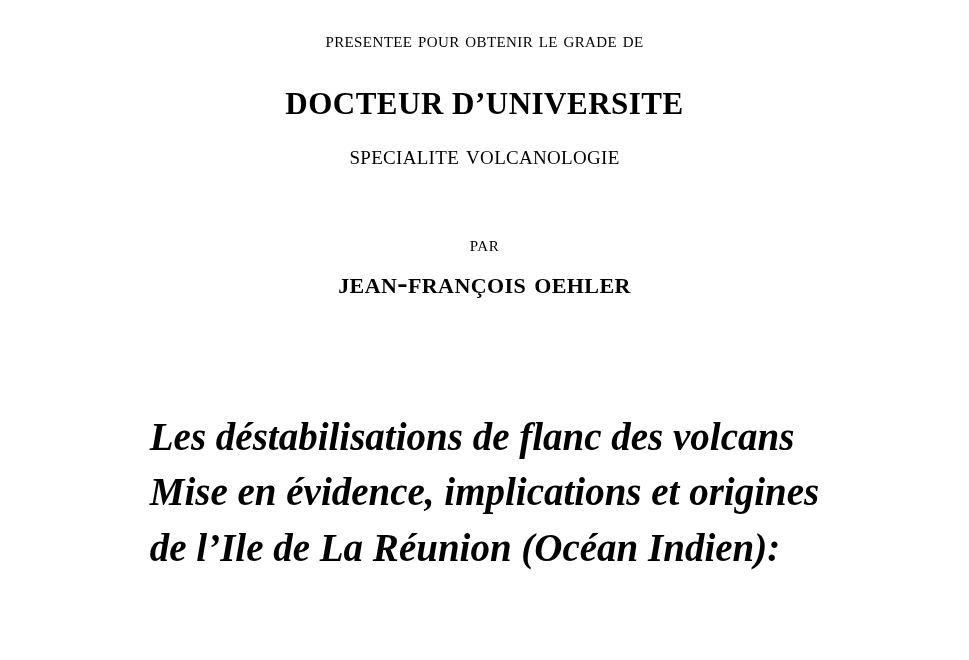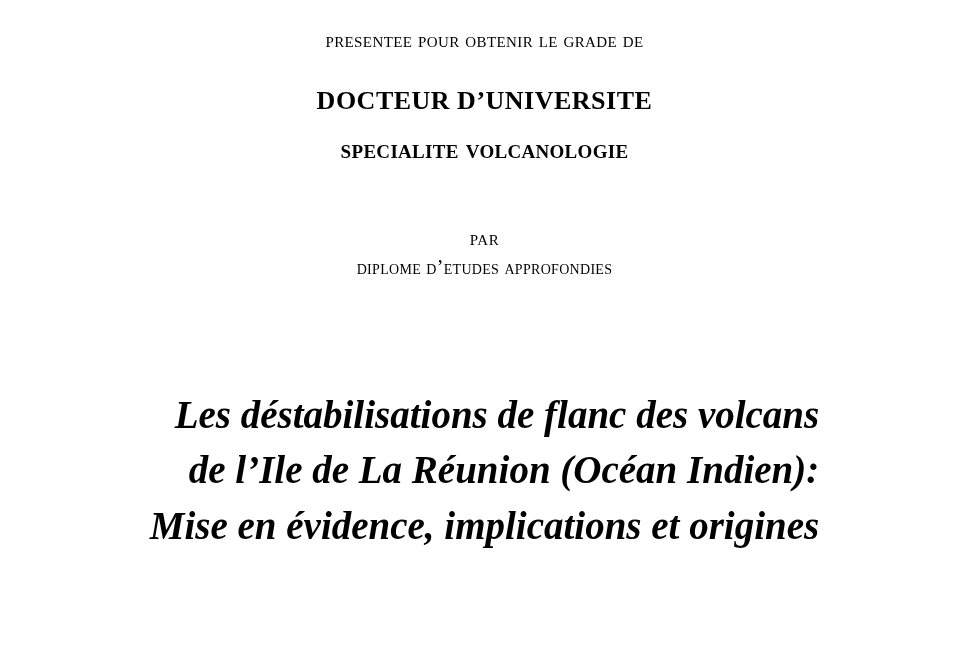--- a/index.html
+++ b/index.html
@@ -28,30 +28,30 @@
     margin-top: 28px;
     font-size: 21px;
     letter-spacing: 0.4px;
     font-variant: small-caps;
     text-transform: lowercase;
     white-space: nowrap;
   }
 
   .line-docteur {
     margin-top: 33px;
-    font-size: 26px;
+    font-size: 31px;
     font-weight: bold;
     letter-spacing: 0.5px;
     white-space: nowrap;
   }
 
   .line-specialite {
     margin-top: 18px;
     font-size: 27px;
-    font-weight: bold;
+    font-weight: normal;
     font-variant: small-caps;
     text-transform: lowercase;
     letter-spacing: 0.3px;
     white-space: nowrap;
   }
 
   .line-par {
     margin-top: 60px;
     font-size: 22px;
     font-variant: small-caps;
@@ -74,21 +74,21 @@
     margin-top: 5px;
     font-size: 20px;
     font-variant: small-caps;
     text-transform: lowercase;
     letter-spacing: 0.3px;
     white-space: nowrap;
   }
 
   .title-block {
     margin-top: 108px;
-    text-align: right;
+    text-align: left;
     font-style: italic;
     font-weight: bold;
     font-size: 39px;
     line-height: 1.42;
     white-space: nowrap;
   }
   .title-line {
     display: block;
   }
 </style>
@@ -98,22 +98,22 @@
 <div class="page">
 
   <div class="line-presentee">Presentee pour obtenir le grade de</div>
 
   <div class="line-docteur">DOCTEUR D’UNIVERSITE</div>
 
   <div class="line-specialite">Specialite Volcanologie</div>
 
   <div class="line-par">Par</div>
 
+  <div class="line-author">Jean-François Oehler</div>
 
-  <div class="line-diplome">Diplome d’Etudes Approfondies</div>
 
   <div class="title-block">
     <span class="title-line">Les déstabilisations de flanc des volcans</span>
+    <span class="title-line">Mise en évidence, implications et origines</span>
     <span class="title-line">de l’Ile de La Réunion (Océan Indien):</span>
-    <span class="title-line">Mise en évidence, implications et origines</span>
   </div>
 
 </div>
 
 </body></html>

